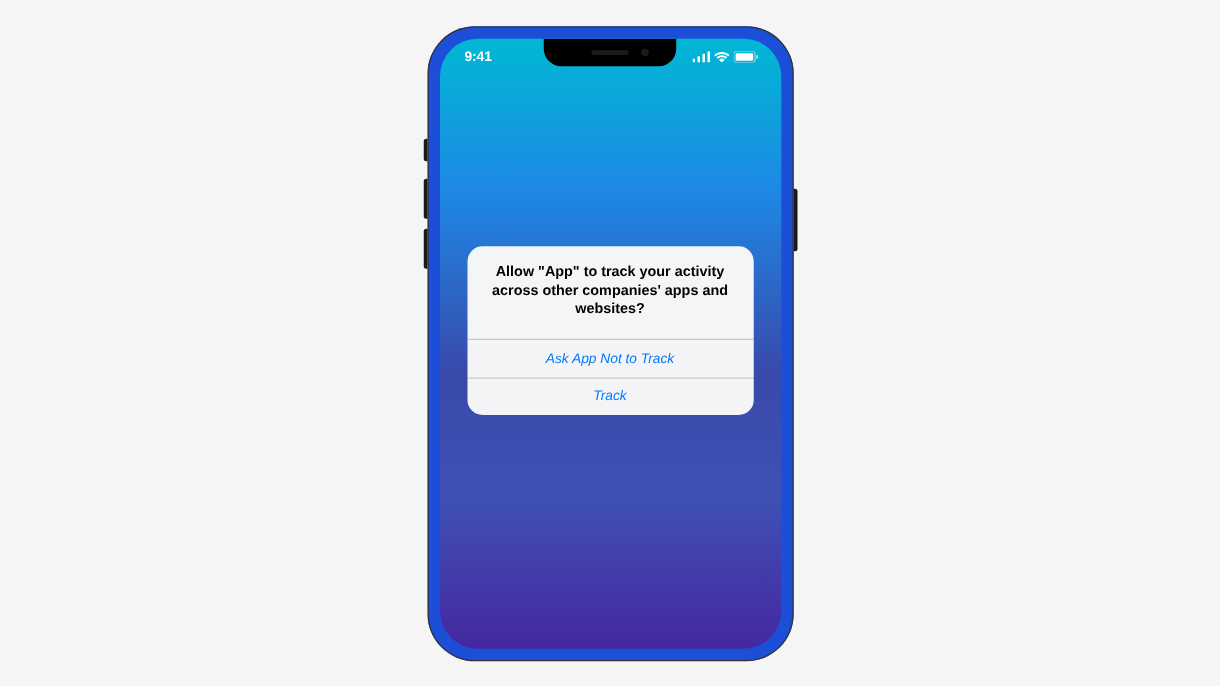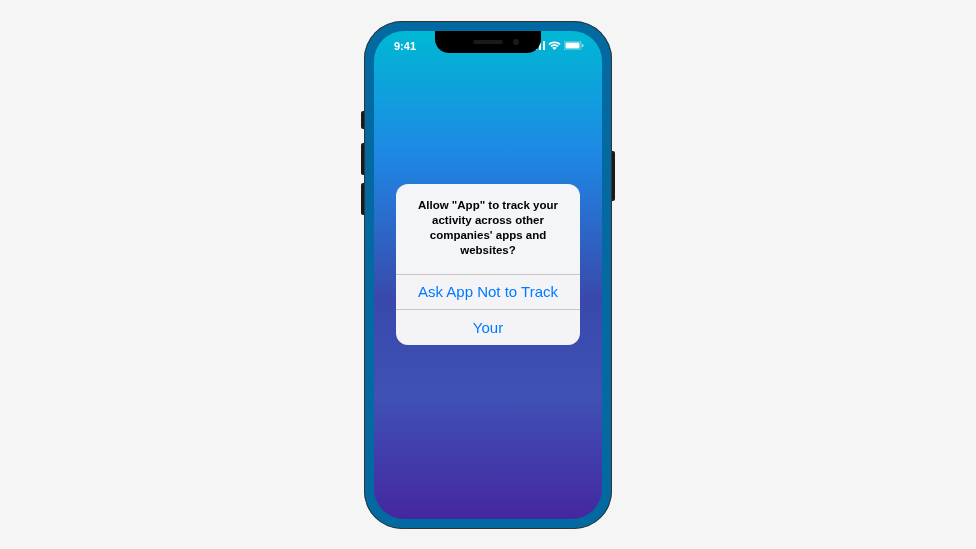--- a/index.html
+++ b/index.html
@@ -6,23 +6,23 @@
     body {
       width: 976px;
       height: 549px;
       background: #f5f5f5;
       display: flex;
       align-items: center;
       justify-content: center;
       font-family: -apple-system, BlinkMacSystemFont, "Helvetica Neue", Arial, sans-serif;
     }
     .phone-frame {
-      width: 248px;
+      width: 293px;
       height: 508px;
-      background: #0369a1;
+      background: #1d4ed8;
       border-radius: 38px;
       padding: 10px;
       position: relative;
       box-shadow: 0 0 0 1px #333 inset;
     }
     .phone-buttons-left {
       position: absolute;
       left: -3px;
       top: 90px;
     }
@@ -137,22 +137,23 @@
       line-height: 1.3;
     }
     .alert-divider {
       height: 0.5px;
       background: rgba(0,0,0,0.18);
     }
     .alert-button {
       text-align: center;
       padding: 9px 0;
       color: #007aff;
-      font-size: 15px;
+      font-size: 11px;
       cursor: pointer;
+      font-style: italic;
     }
     .alert-button.deny {
       font-weight: 400;
     }
     .alert-button.allow {
       font-weight: 400;
     }
   </style>
 </head>
 <body>
@@ -194,17 +195,17 @@
     </div>
 
     <div class="alert-overlay">
       <div class="alert">
         <div class="alert-body">
           <div class="alert-title">Allow "App" to track your activity across other companies' apps and websites?</div>
         </div>
         <div class="alert-divider"></div>
         <div class="alert-button deny">Ask App Not to Track</div>
         <div class="alert-divider"></div>
-        <div class="alert-button allow">Your</div>
+        <div class="alert-button allow">Track</div>
       </div>
     </div>
   </div>
 </div>
 
 </body></html>

